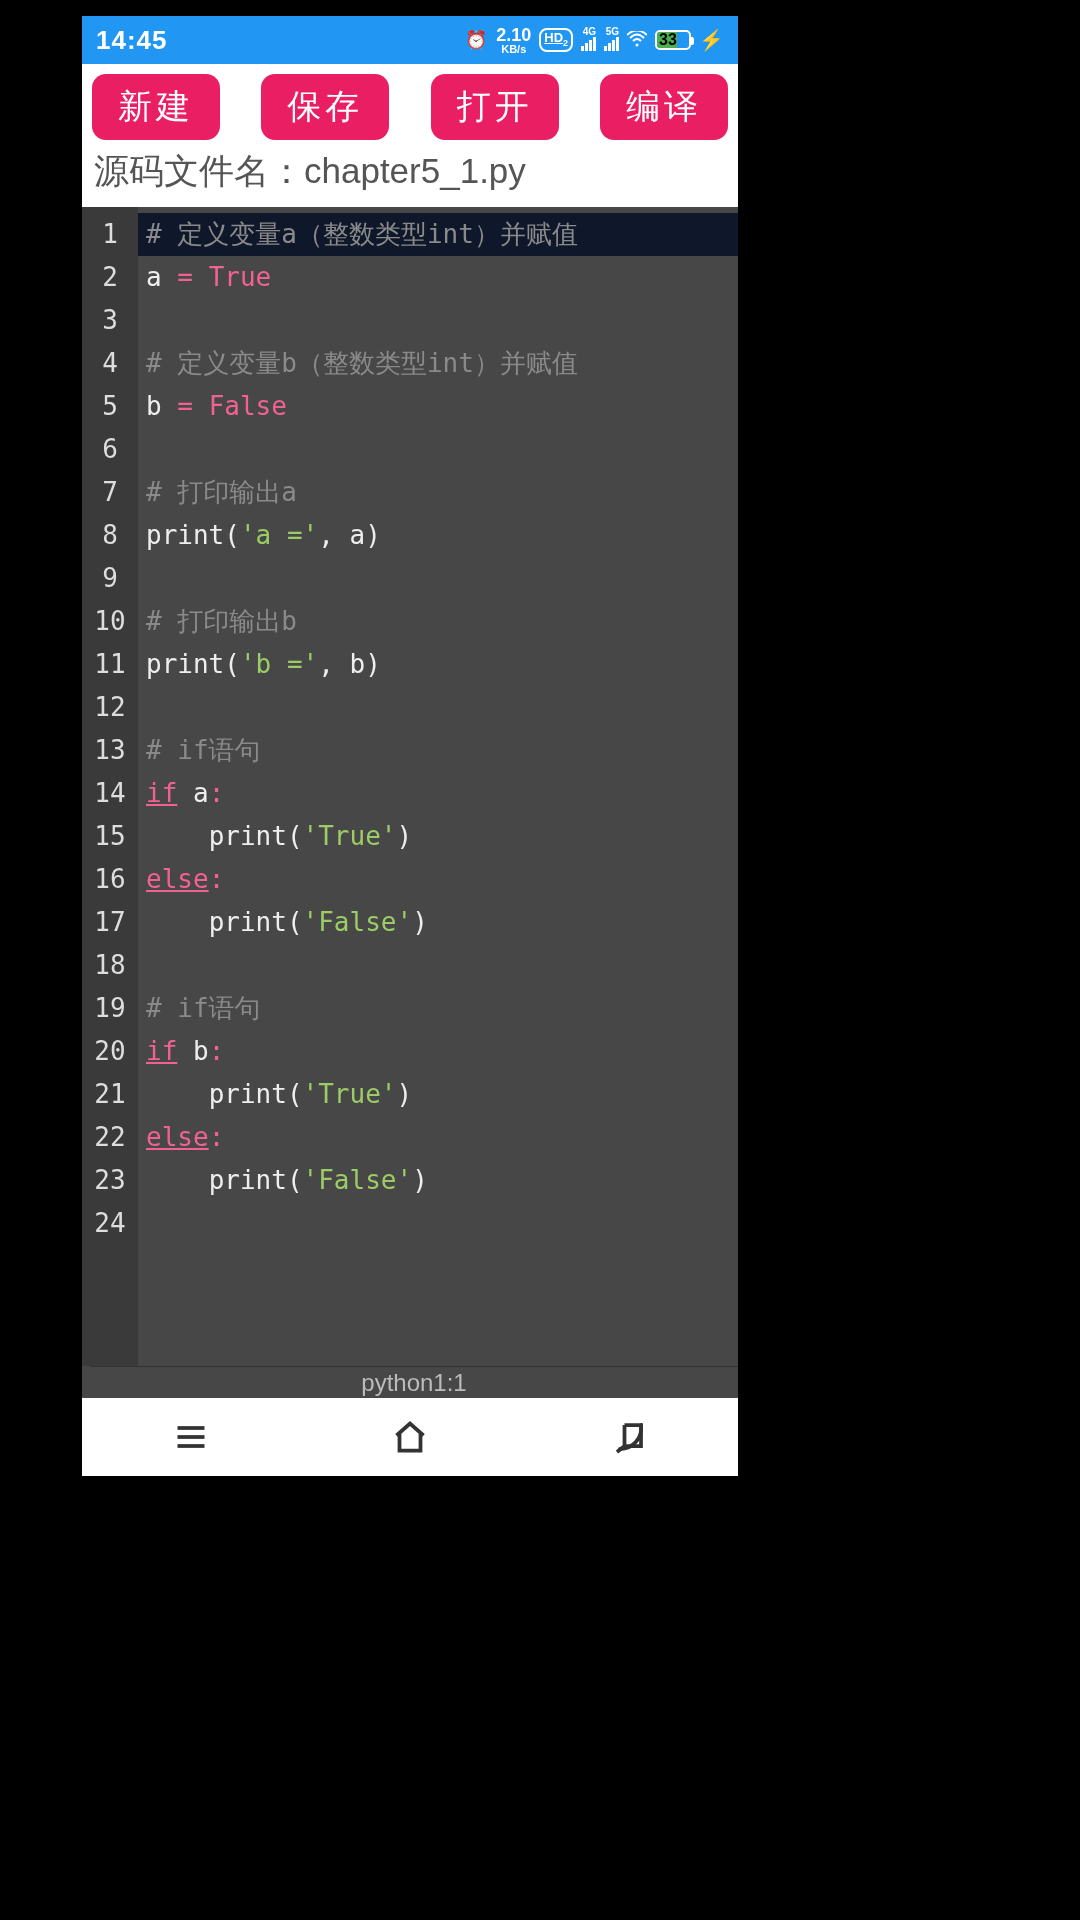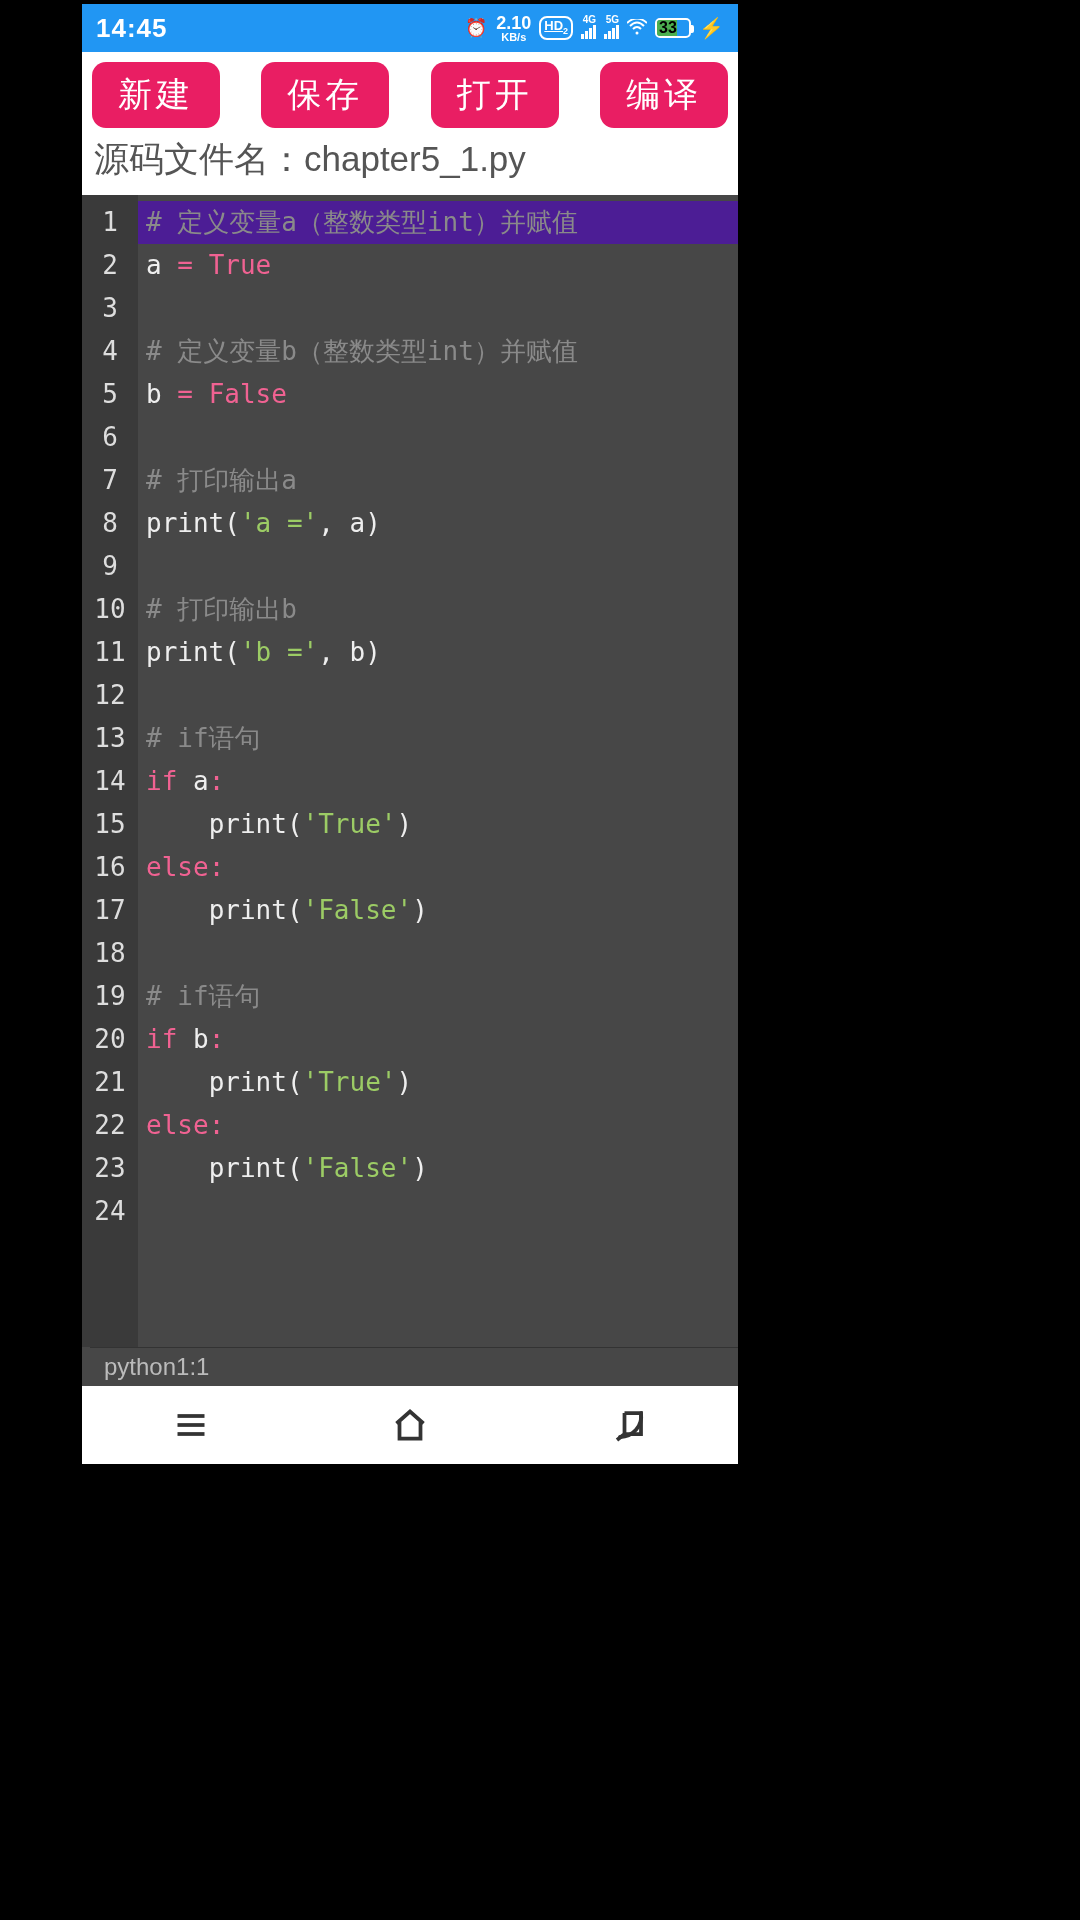--- a/index.html
+++ b/index.html
@@ -1,17 +1,17 @@
 <!DOCTYPE html>
 <html><head>
 <meta charset="utf-8">
 <style>
   * { margin: 0; padding: 0; box-sizing: border-box; }
   html, body { width: 1080px; height: 1920px; background: #000; font-family: "Helvetica Neue", Arial, sans-serif; overflow: hidden; }
-  .screen { position: absolute; left: 82px; top: 4px; width: 656px; height: 1460px; background: #474747; display: flex; flex-direction: column; }
+  .screen { position: absolute; left: 82px; top: 16px; width: 656px; height: 1460px; background: #474747; display: flex; flex-direction: column; }
   .status-bar { height: 48px; background: #2196f3; color: #fff; display: flex; align-items: center; justify-content: space-between; padding: 0 14px; }
   .status-time { font-size: 26px; font-weight: 600; letter-spacing: 1px; }
   .status-icons { display: flex; align-items: center; gap: 8px; font-size: 16px; font-weight: 600; }
   .status-icons .kbs { font-size: 11px; line-height: 1; text-align: center; }
   .status-icons .kbs .n { font-size: 18px; }
   .status-icons .hd { border: 2px solid #fff; border-radius: 8px; padding: 0 3px; font-size: 13px; line-height: 15px; text-decoration: underline; }
   .status-icons .sig { font-size: 10px; line-height: 1; text-align: right; }
   .status-icons .bars { display: inline-flex; align-items: flex-end; gap: 1px; }
   .status-icons .bars span { width: 3px; background: #fff; display: inline-block; }
   .status-icons .bars span:nth-child(1){height:5px}.status-icons .bars span:nth-child(2){height:8px}.status-icons .bars span:nth-child(3){height:11px}.status-icons .bars span:nth-child(4){height:14px}
@@ -26,31 +26,31 @@
   .btn-row { display: flex; gap: 20px; justify-content: space-between; }
   .btn { flex: 0 0 auto; background: #e91e63; color: #fff; border: none; border-radius: 14px; font-size: 34px; font-weight: 500; padding: 10px 26px; letter-spacing: 4px; }
   .btn:last-child { letter-spacing: 4px; }
   .filename-row { padding: 8px 2px 6px; color: #555; font-size: 35px; }
 
   .editor { flex: 1; display: flex; background: #474747; overflow: hidden; font-family: "Menlo","Consolas",monospace; }
   .gutter { width: 56px; background: #3a3a3a; color: #ddd; text-align: center; font-size: 26px; padding-top: 6px; }
   .gutter div { height: 43px; line-height: 43px; }
   .code { flex:1; font-size: 26px; padding-top: 6px; white-space: pre; color: #eee; }
   .code .line { height: 43px; line-height: 43px; padding-left: 8px; }
-  .code .line.hl { background: #4c1d95; }
+  .code .line.hl { background: #0f172a; }
   .tok-cmt { color: #8a8a8a; }
   .tok-var { color: #eeeeee; }
   .tok-op  { color: #f06292; }
-  .tok-kw  { color: #f06292; }
+  .tok-kw  { color: #f06292; text-decoration: underline; }
   .tok-bool{ color: #f06292; }
   .tok-fn  { color: #eeeeee; }
   .tok-pn  { color: #eeeeee; }
   .tok-str { color: #9ccc65; }
 
-  .statusline { height: 39px; background: #474747; color: #bbb; display:flex; align-items:center; justify-content:flex-start; padding: 0 14px; font-size: 24px; border-top: 1px solid #333; margin-left: 8px; }
+  .statusline { height: 32px; background: #474747; color: #bbb; display:flex; align-items:center; justify-content:center; padding: 0 14px; font-size: 24px; border-top: 1px solid #333; margin-left: 8px; }
 
   .navbar { height: 78px; background: #fff; display:flex; align-items:center; justify-content:space-around; }
   .nav-icon { width: 44px; height: 44px; display:flex; align-items:center; justify-content:center; }
   .nav-icon svg { width: 36px; height: 36px; stroke: #333; stroke-width: 2.5; fill: none; }
 </style>
 </head>
 <body>
 
 <div class="screen">
 

